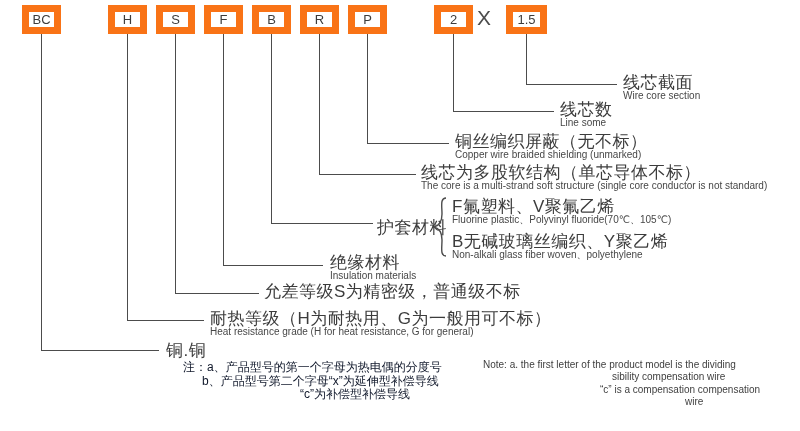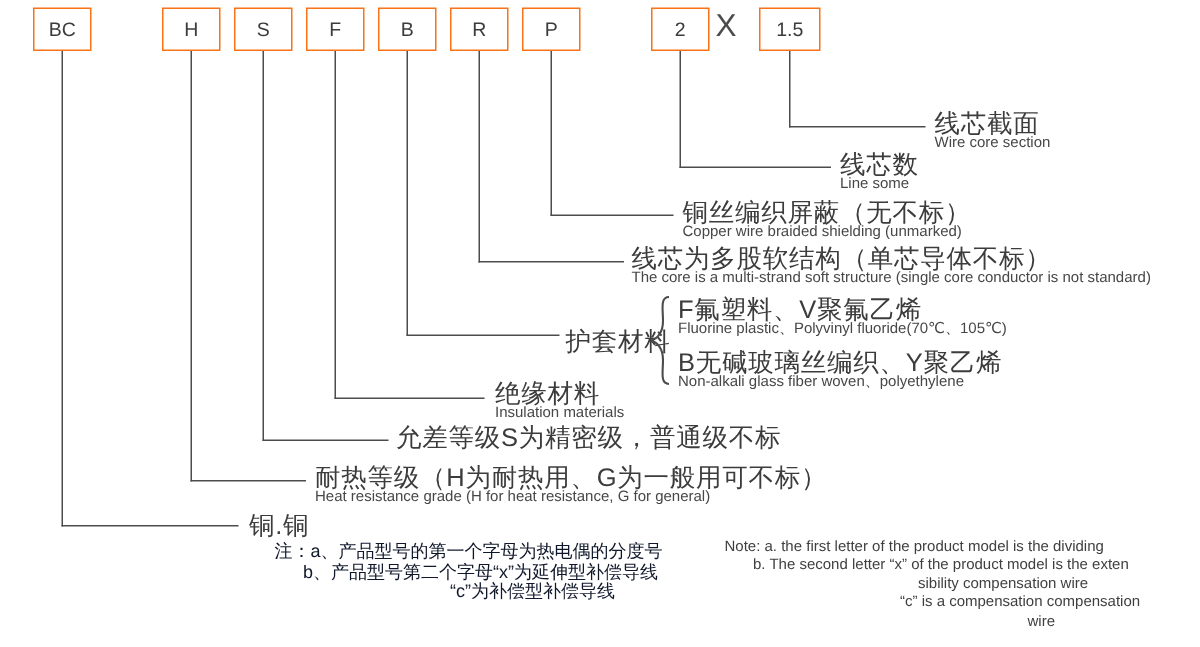--- a/index.html
+++ b/index.html
@@ -3,21 +3,21 @@
 <meta charset="utf-8">
 <style>
   html,body{margin:0;padding:0;background:#ffffff;}
   .canvas{
     position:relative;width:800px;height:431px;background:#ffffff;overflow:hidden;
     font-family:"Liberation Sans","DejaVu Sans",sans-serif;color:#3c3c3c;
   }
   
   .box{
     position:absolute;top:5px;width:39px;height:29px;box-sizing:border-box;
-    border:1px solid #f97316;display:flex;align-items:center;justify-content:center;
+    border:7px solid #f97316;display:flex;align-items:center;justify-content:center;
     font-size:13px;background:#ffffff;
   }
   #box-bc{left:22px}
   #box-h{left:108px}
   #box-s{left:156px}
   #box-f{left:204px}
   #box-b{left:252px}
   #box-r{left:300px}
   #box-p{left:348px}
   #box-2{left:434px}
@@ -141,19 +141,18 @@
   </div>
 
   <div id="note-zh">
     <div class="l1">注：a、产品型号的第一个字母为热电偶的分度号</div>
     <div class="l2">b、产品型号第二个字母“x”为延伸型补偿导线</div>
     <div class="l3">“c”为补偿型补偿导线</div>
   </div>
 
   <div id="note-en">
     <div class="l1">Note: a. the first letter of the product model is the dividing</div>
-    <div class="l3">b. The second letter “x” of the product model is the exten</div>
     <div class="l4">sibility compensation wire</div>
     <div class="l5">“c” is a compensation compensation</div>
     <div class="l6">wire</div>
   </div>
 
 </div>
 
 </body></html>

